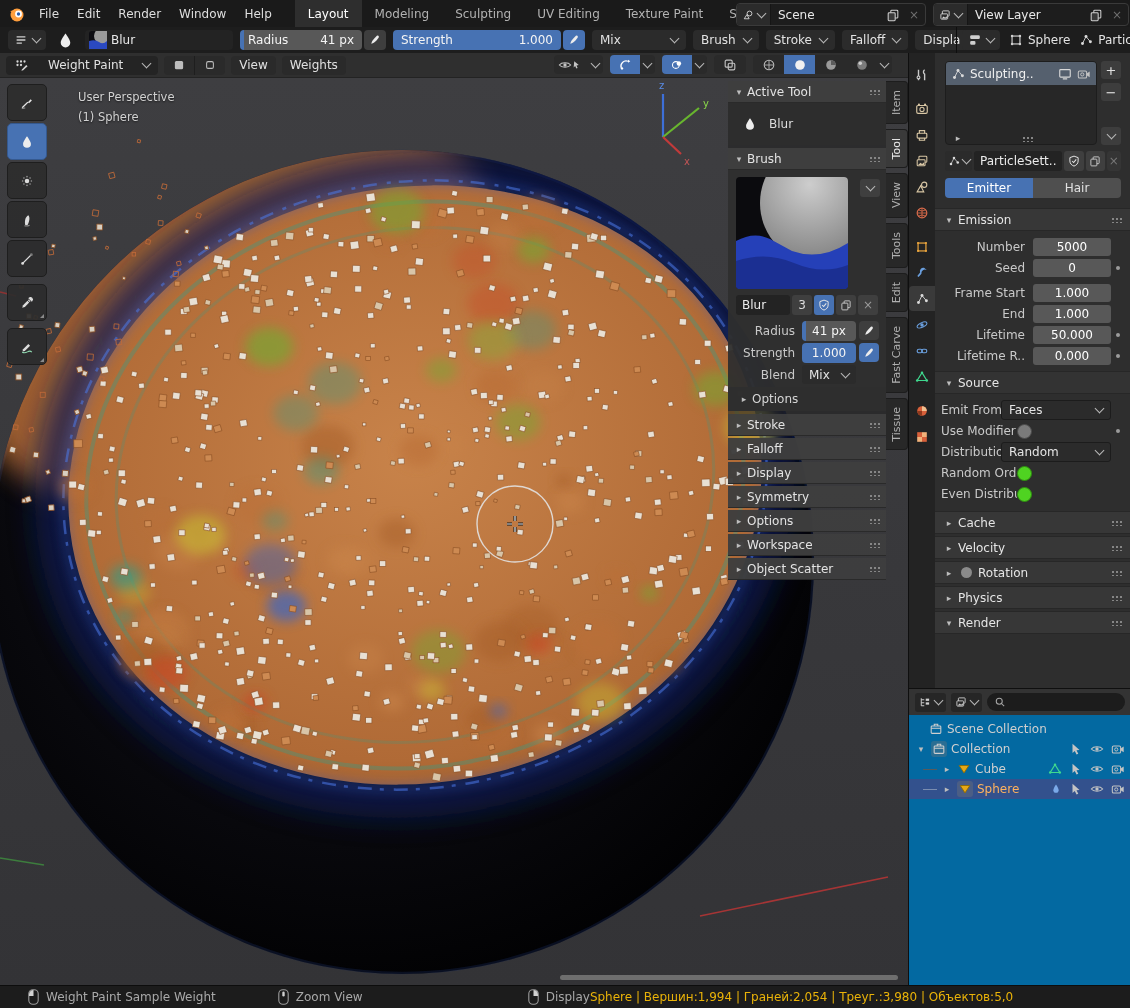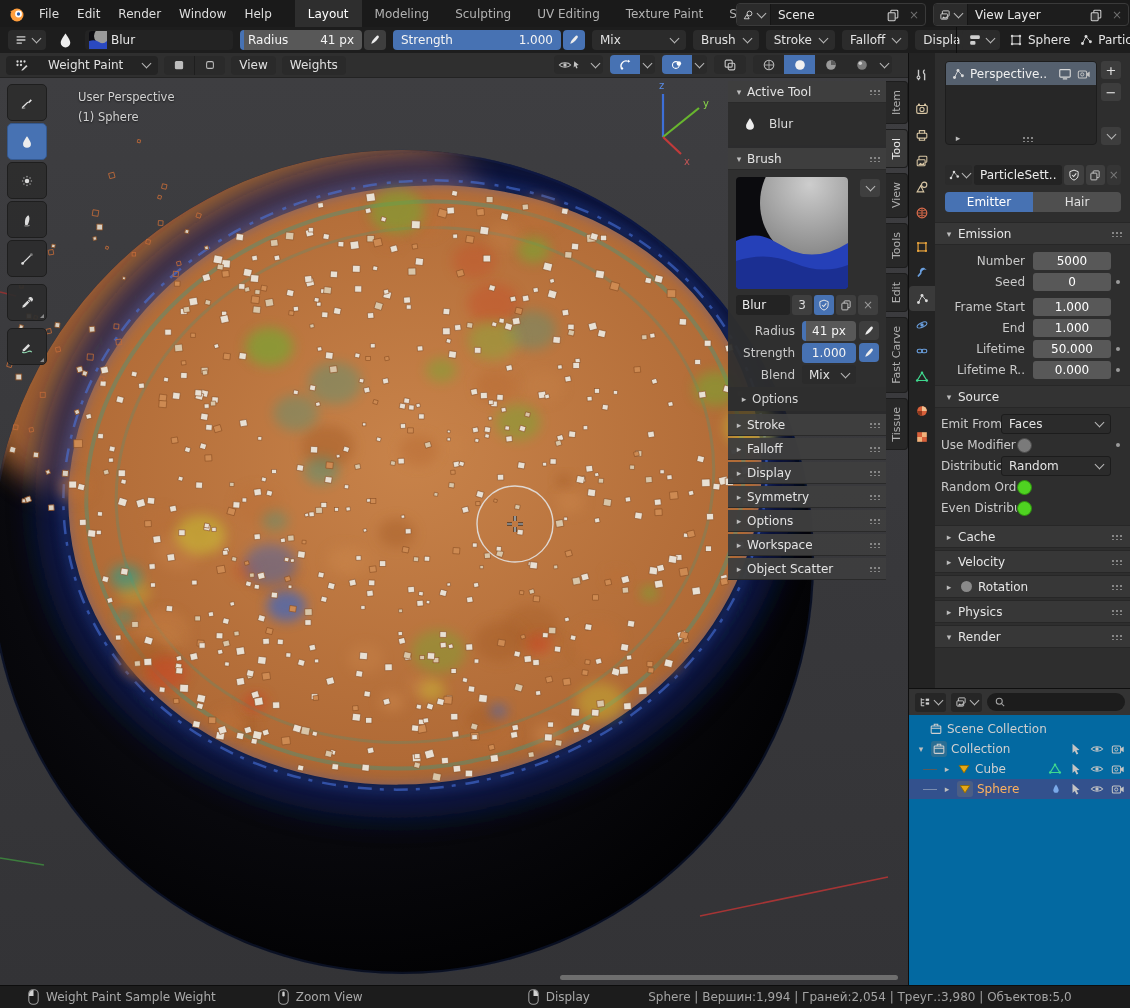--- a/index.html
+++ b/index.html
@@ -91,21 +91,21 @@
   .ptab.on{background:#3a3a3a;border-radius:4px 0 0 4px;}
   .ptab.gap{margin-top:9px;}
   #pmain{position:absolute;left:26px;top:0;right:0;bottom:0;}
   .pad{padding:8px 10px 0 10px;}
   .listwrap{display:flex;gap:4px;}
   .listbox{flex:1;height:82px;background:#272727;border:1px solid #1d1d1d;border-radius:4px;position:relative;overflow:hidden;}
   .listrow1{height:23px;background:#55606e;display:flex;align-items:center;padding:0 5px;gap:5px;color:#f0f0f0;}
   .listft{position:absolute;left:6px;bottom:1px;right:6px;display:flex;align-items:center;}
   .lcol{width:20px;display:flex;flex-direction:column;gap:4px;}
   .lbtn{height:18px;background:#3d3d3d;border-radius:3px;display:flex;align-items:center;justify-content:center;color:#e0e0e0;font-size:13px;line-height:1;}
-  .setrow{display:flex;gap:2px;margin-top:20px;height:20px;}
+  .setrow{display:flex;gap:2px;margin-top:6px;height:20px;}
   .segrow{display:flex;margin-top:7px;height:20px;}
   .seg{flex:1;display:flex;align-items:center;justify-content:center;background:#4f4f4f;color:#e0e0e0;}
   .seg.on{background:#4772b3;color:#fff;}
   .seg:first-child{border-radius:4px 0 0 4px;}
   .seg:last-child{border-radius:0 4px 4px 0;}
   .phead2{height:21px;background:#373737;display:flex;align-items:center;gap:3px;padding:0 8px;
           border-top:1px solid #272727;border-bottom:1px solid #272727;color:#e5e5e5;}
   .phead2 .ttl{flex:1;}
   .phead2.mt{margin-top:10px;}
   .phead2.mt2{margin-top:2px;}
@@ -130,21 +130,21 @@
   .orow{height:20px;display:flex;align-items:center;padding:0 6px;gap:4px;color:#cfcfcf;position:relative;}
   .orow.sel{background:#33518d;}
   .oic{margin-left:auto;display:flex;gap:7px;align-items:center;}
   .sph-label{color:#ffb25e;}
   .objchip{background:rgba(120,120,120,.35);border-radius:3px;padding:1px;display:flex;}
 
   
   #status{left:0;top:985px;width:1130px;height:23px;background:#1c1c1c;border-top:1px solid #0d0d0d;
           display:flex;align-items:center;padding:0 0 0 28px;color:#a9a9a9;box-sizing:border-box;}
   #status .hint{display:flex;align-items:center;gap:7px;}
-  #status .stats{flex:1;text-align:center;white-space:nowrap;overflow:hidden;color:#a3a3a3;}
+  #status .stats{flex:1;text-align:left;white-space:nowrap;overflow:hidden;color:#eab308;}
 </style>
 </head>
 <body>
 
 <svg width="0" height="0" style="position:absolute">
   <defs>
     <symbol id="i-eye" viewBox="0 0 16 16">
         <path d="M1.5 8 C4 4.6 12 4.6 14.5 8 C12 11.4 4 11.4 1.5 8 Z" fill="none" stroke="#c4c4c4" stroke-width="1.2"></path>
         <circle cx="8" cy="8" r="1.9" fill="#c4c4c4"></circle>
       </symbol>
@@ -1531,21 +1531,21 @@
   </div>
 
   <div id="pmain">
     <div class="pad">
       <div class="listwrap">
         <div class="listbox">
           <div class="listrow1">
             <svg class="ic" viewBox="0 0 16 16">
                 <use href="#i-part"></use>
               </svg>
-            <span style="flex:1;white-space:nowrap;overflow:hidden;">Perspective..</span>
+            <span style="flex:1;white-space:nowrap;overflow:hidden;">Sculpting..</span>
             <svg class="ic" viewBox="0 0 16 16">
                 <use href="#i-mon"></use>
               </svg>
             <svg class="ic" viewBox="0 0 16 16">
                 <use href="#i-cam"></use>
               </svg>
           </div>
           <div class="listft">
             <span class="arrow">▸</span>
             <span class="dots" style="margin:0 auto;"></span>

